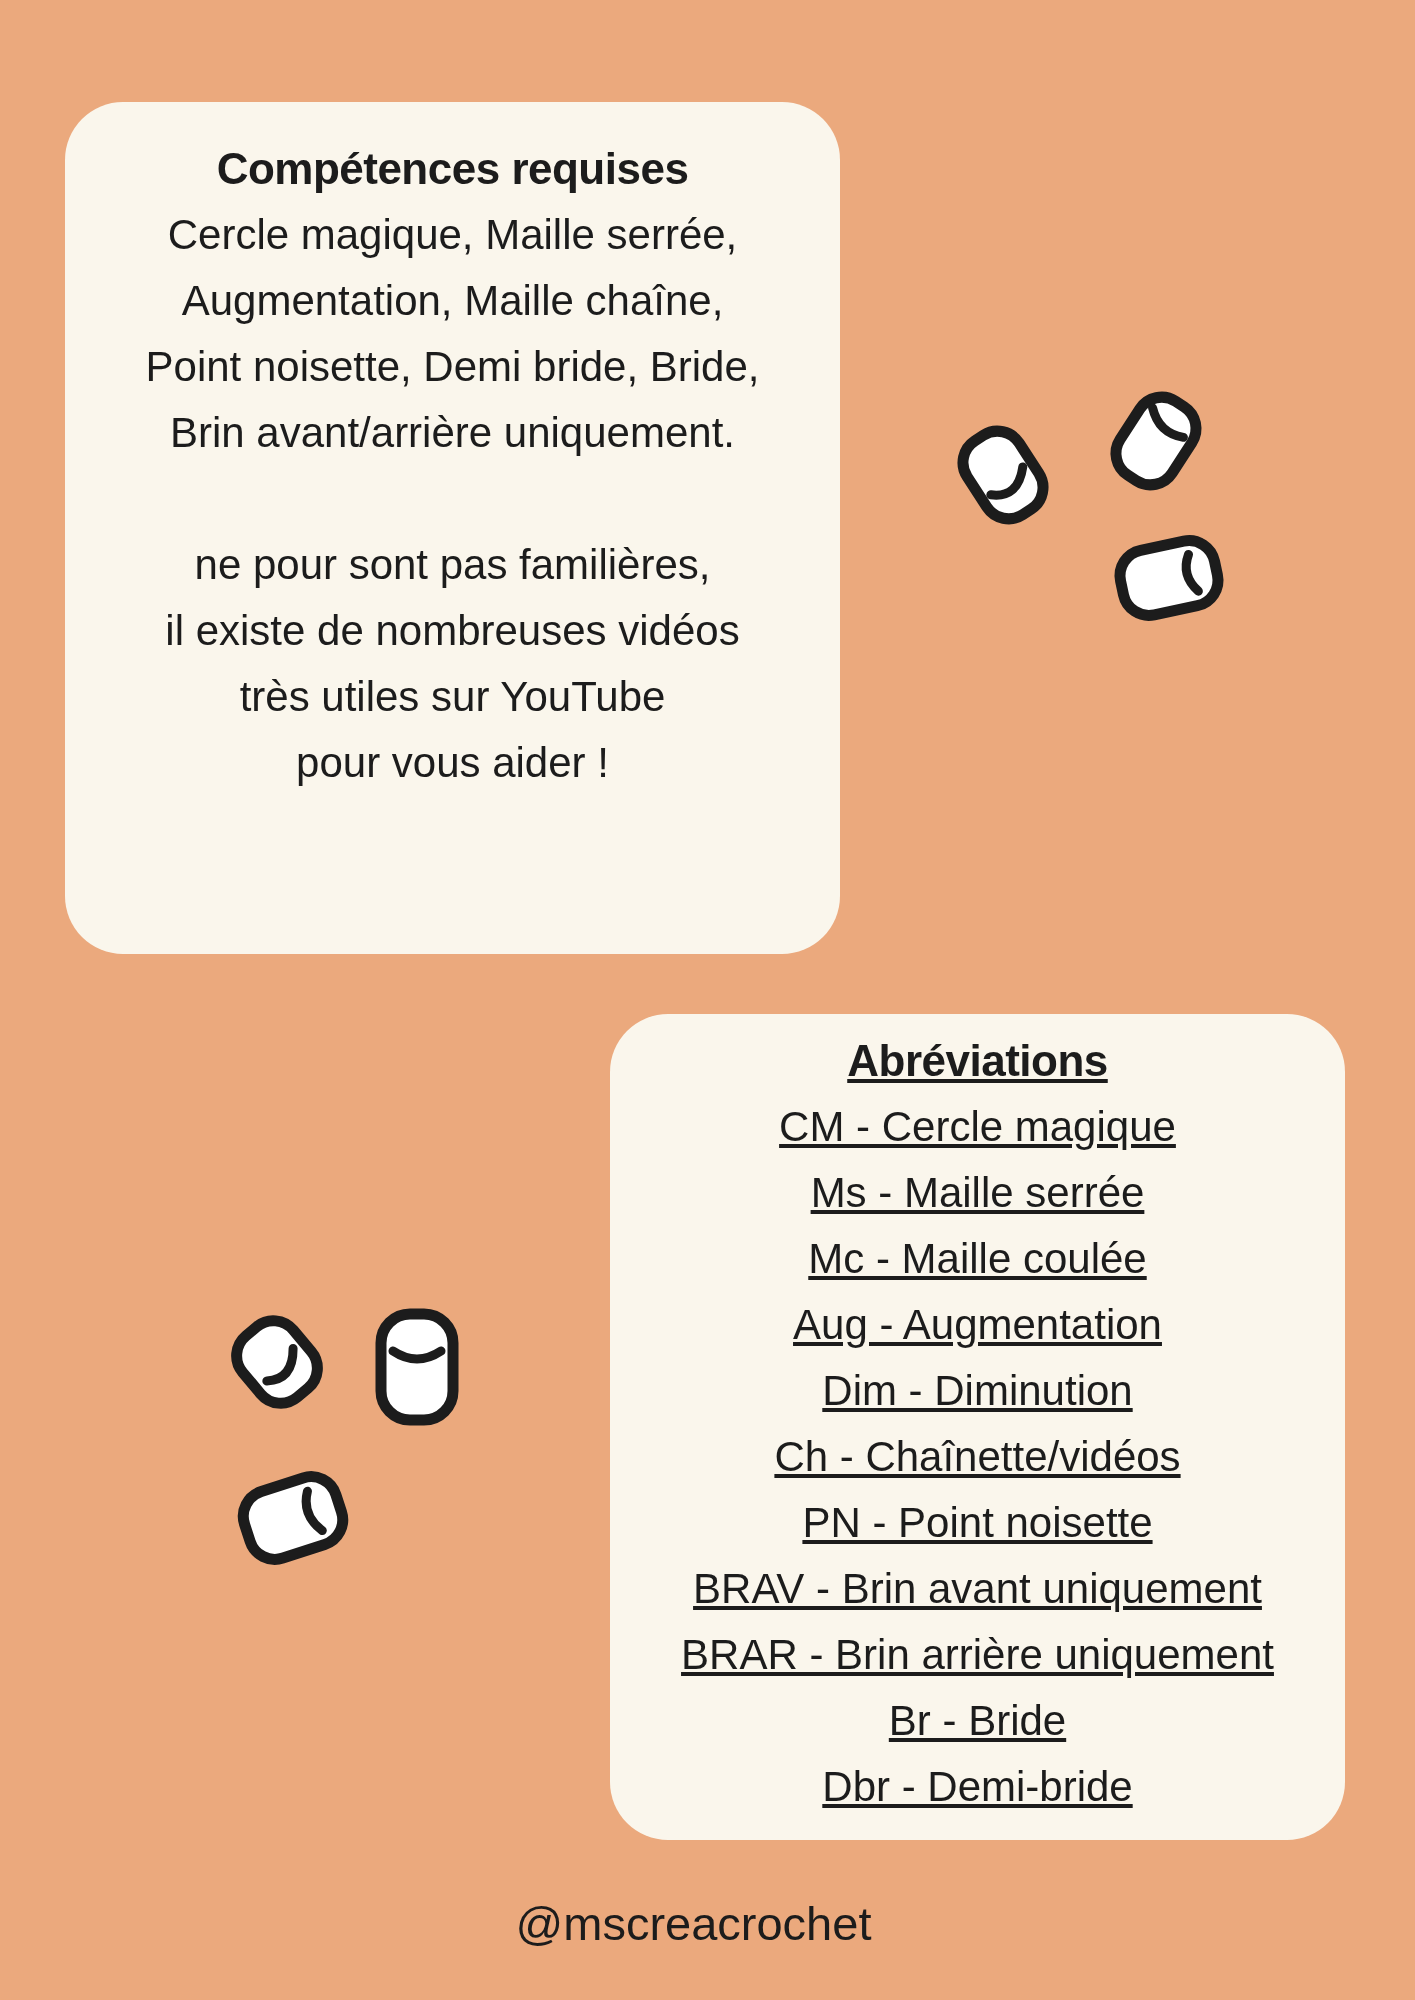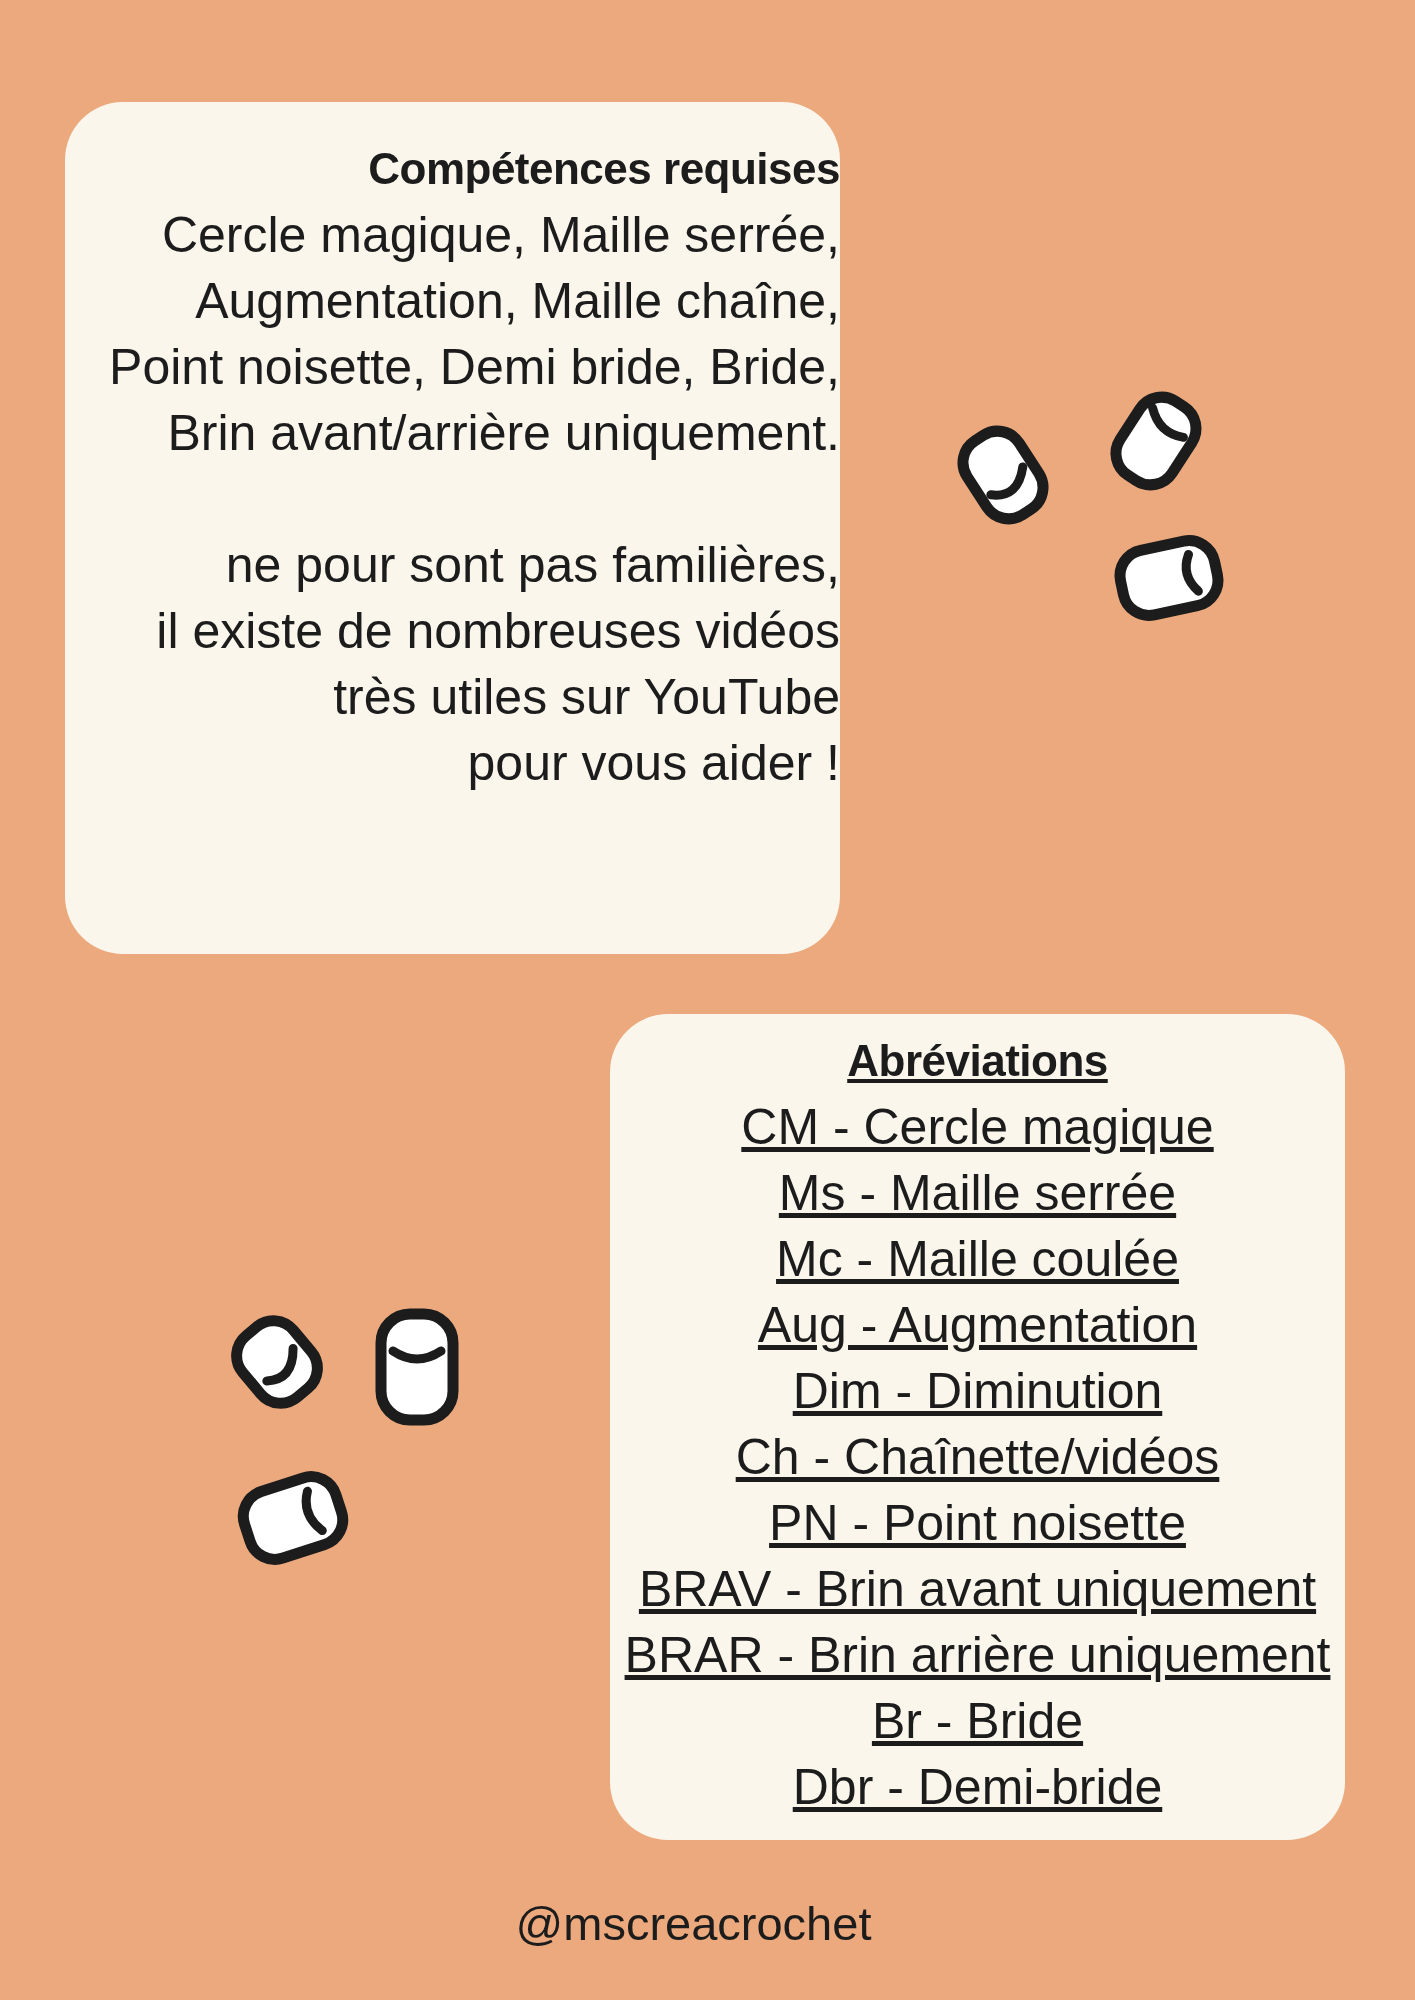--- a/index.html
+++ b/index.html
@@ -26,38 +26,37 @@
     border-radius: 58px;
     box-sizing: border-box;
     text-align: center;
   }
   .card-skills {
     left: 65px;
     top: 102px;
     width: 775px;
     height: 852px;
     padding-top: 34px;
-    text-align: right;
   }
   .card-abbr {
     left: 610px;
     top: 1014px;
     width: 735px;
     height: 826px;
     padding-top: 14px;
     text-decoration: underline;
   }
   .card-title {
     font-size: 44px;
     font-weight: 800;
     line-height: 66px;
     letter-spacing: -0.5px;
   }
   .line {
-    font-size: 50px;
+    font-size: 42px;
     font-weight: 400;
     line-height: 66px;
     white-space: nowrap;
   }
   .line-spacer {
     height: 66px;
   }
   .marshmallow {
     position: absolute;
     width: 160px;

